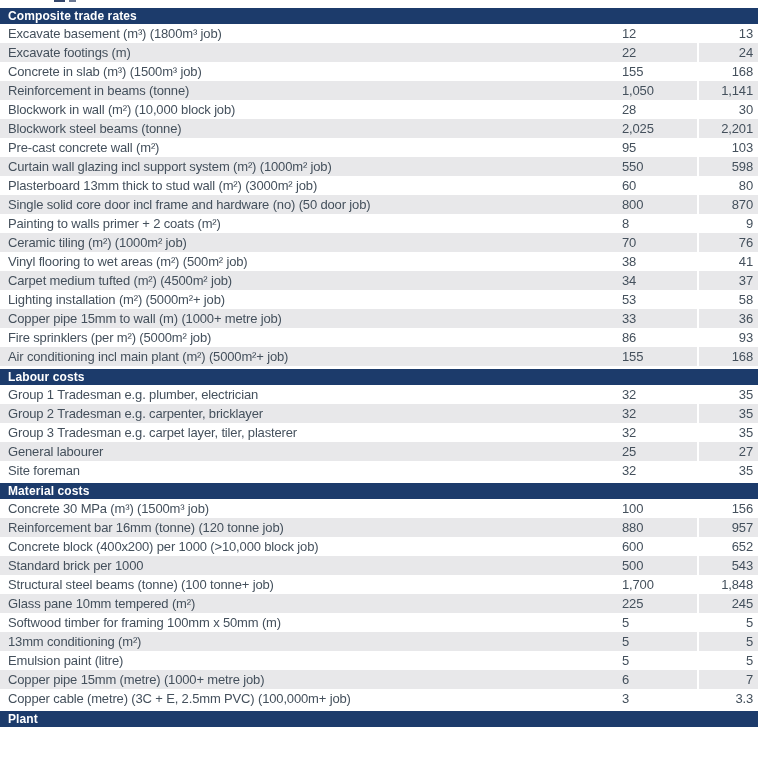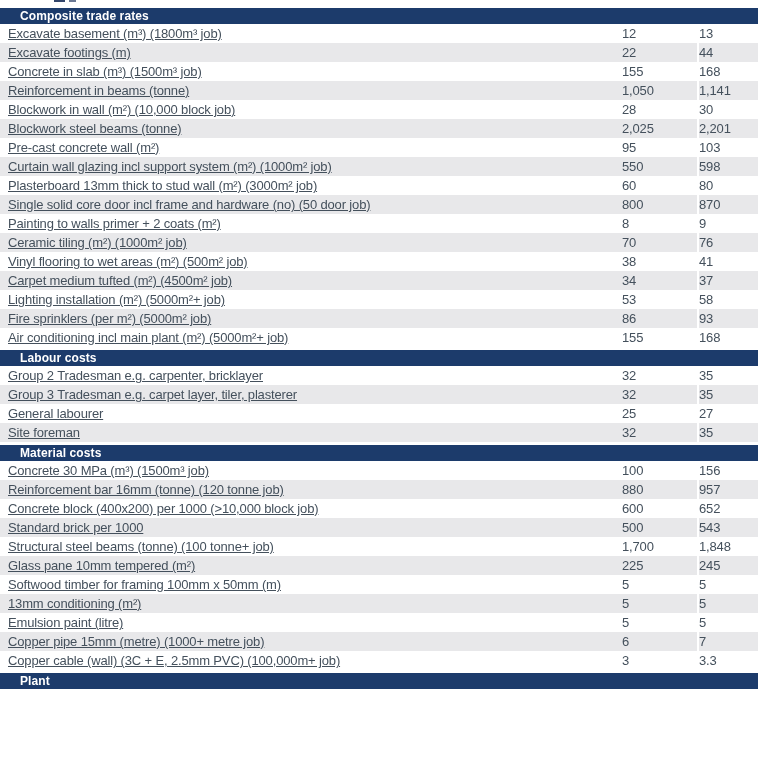--- a/index.html
+++ b/index.html
@@ -20,21 +20,21 @@
     left: 0;
     width: 758px;
   }
   .sec-header {
     background: #1c3b6b;
     color: #ffffff;
     font-weight: 700;
     font-size: 12px;
     height: 16px;
     line-height: 16px;
-    padding-left: 20px;
+    padding-left: 8px;
     margin-top: 3px;
     letter-spacing: 0.1px;
     white-space: nowrap;
   }
   .section:first-child .sec-header { margin-top: 0; }
   table.rates {
     border-collapse: separate;
     border-spacing: 0;
     width: 100%;
     table-layout: fixed;
@@ -44,23 +44,23 @@
     height: 19px;
     line-height: 19px;
     font-size: 13px;
     letter-spacing: -0.15px;
     color: #44505c;
     padding: 0;
     white-space: nowrap;
     overflow: hidden;
     background: #ffffff;
   }
-  table.rates td.desc { padding-left: 8px; text-decoration: underline; }
+  table.rates td.desc { padding-left: 8px; }
   table.rates td.v1 { width: 75px; text-align: left; padding-right: 12px; }
-  table.rates td.v2 { width: 61px; padding-right: 5px; border-left: 2px solid #ffffff; }
+  table.rates td.v2 { width: 61px; text-align: right; padding-right: 5px; border-left: 2px solid #ffffff; }
   table.rates tr:nth-child(even) td { background: #e8e8ea; }
   .top-remnant {
     position: absolute;
     top: 0;
     left: 54px;
     width: 24px;
     height: 2px;
     pointer-events: none;
   }
   .top-remnant span.m1 {
@@ -86,21 +86,21 @@
       <table class="rates">
         <tbody>
           <tr>
             <td class="desc">Excavate basement (m³) (1800m³ job)</td>
             <td class="v1">12</td>
             <td class="v2">13</td>
           </tr>
           <tr>
             <td class="desc">Excavate footings (m)</td>
             <td class="v1">22</td>
-            <td class="v2">44</td>
+            <td class="v2">24</td>
           </tr>
           <tr>
             <td class="desc">Concrete in slab (m³) (1500m³ job)</td>
             <td class="v1">155</td>
             <td class="v2">168</td>
           </tr>
           <tr>
             <td class="desc">Reinforcement in beams (tonne)</td>
             <td class="v1">1,050</td>
             <td class="v2">1,141</td>
@@ -154,37 +154,47 @@
             <td class="desc">Carpet medium tufted (m²) (4500m² job)</td>
             <td class="v1">34</td>
             <td class="v2">37</td>
           </tr>
           <tr>
             <td class="desc">Lighting installation (m²) (5000m²+ job)</td>
             <td class="v1">53</td>
             <td class="v2">58</td>
           </tr>
           <tr>
+            <td class="desc">Copper pipe 15mm to wall (m) (1000+ metre job)</td>
+            <td class="v1">33</td>
+            <td class="v2">36</td>
+          </tr>
+          <tr>
             <td class="desc">Fire sprinklers (per m²) (5000m² job)</td>
             <td class="v1">86</td>
             <td class="v2">93</td>
           </tr>
           <tr>
             <td class="desc">Air conditioning incl main plant (m²) (5000m²+ job)</td>
             <td class="v1">155</td>
             <td class="v2">168</td>
           </tr>
         </tbody>
       </table>
     </div>
     <div class="section">
       <div class="sec-header">Labour costs</div>
       <table class="rates">
         <tbody>
           <tr>
+            <td class="desc">Group 1 Tradesman e.g. plumber, electrician</td>
+            <td class="v1">32</td>
+            <td class="v2">35</td>
+          </tr>
+          <tr>
             <td class="desc">Group 2 Tradesman e.g. carpenter, bricklayer</td>
             <td class="v1">32</td>
             <td class="v2">35</td>
           </tr>
           <tr>
             <td class="desc">Group 3 Tradesman e.g. carpet layer, tiler, plasterer</td>
             <td class="v1">32</td>
             <td class="v2">35</td>
           </tr>
           <tr>
@@ -248,21 +258,21 @@
             <td class="desc">Emulsion paint (litre)</td>
             <td class="v1">5</td>
             <td class="v2">5</td>
           </tr>
           <tr>
             <td class="desc">Copper pipe 15mm (metre) (1000+ metre job)</td>
             <td class="v1">6</td>
             <td class="v2">7</td>
           </tr>
           <tr>
-            <td class="desc">Copper cable (wall) (3C + E, 2.5mm PVC) (100,000m+ job)</td>
+            <td class="desc">Copper cable (metre) (3C + E, 2.5mm PVC) (100,000m+ job)</td>
             <td class="v1">3</td>
             <td class="v2">3.3</td>
           </tr>
         </tbody>
       </table>
     </div>
     <div class="section">
       <div class="sec-header">Plant</div>
     </div>
   </div>

